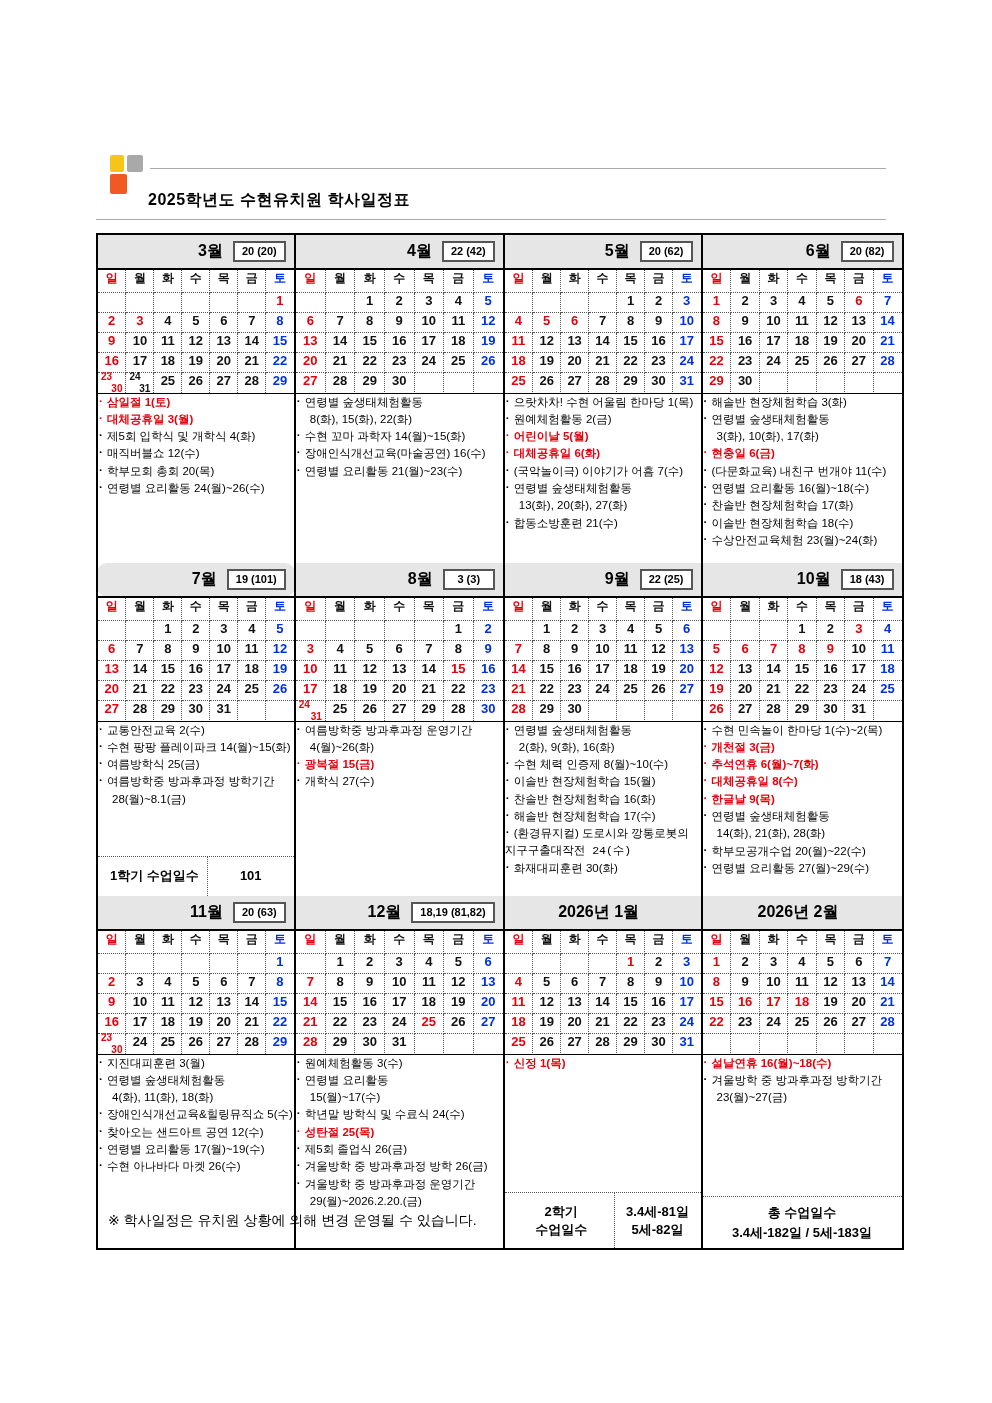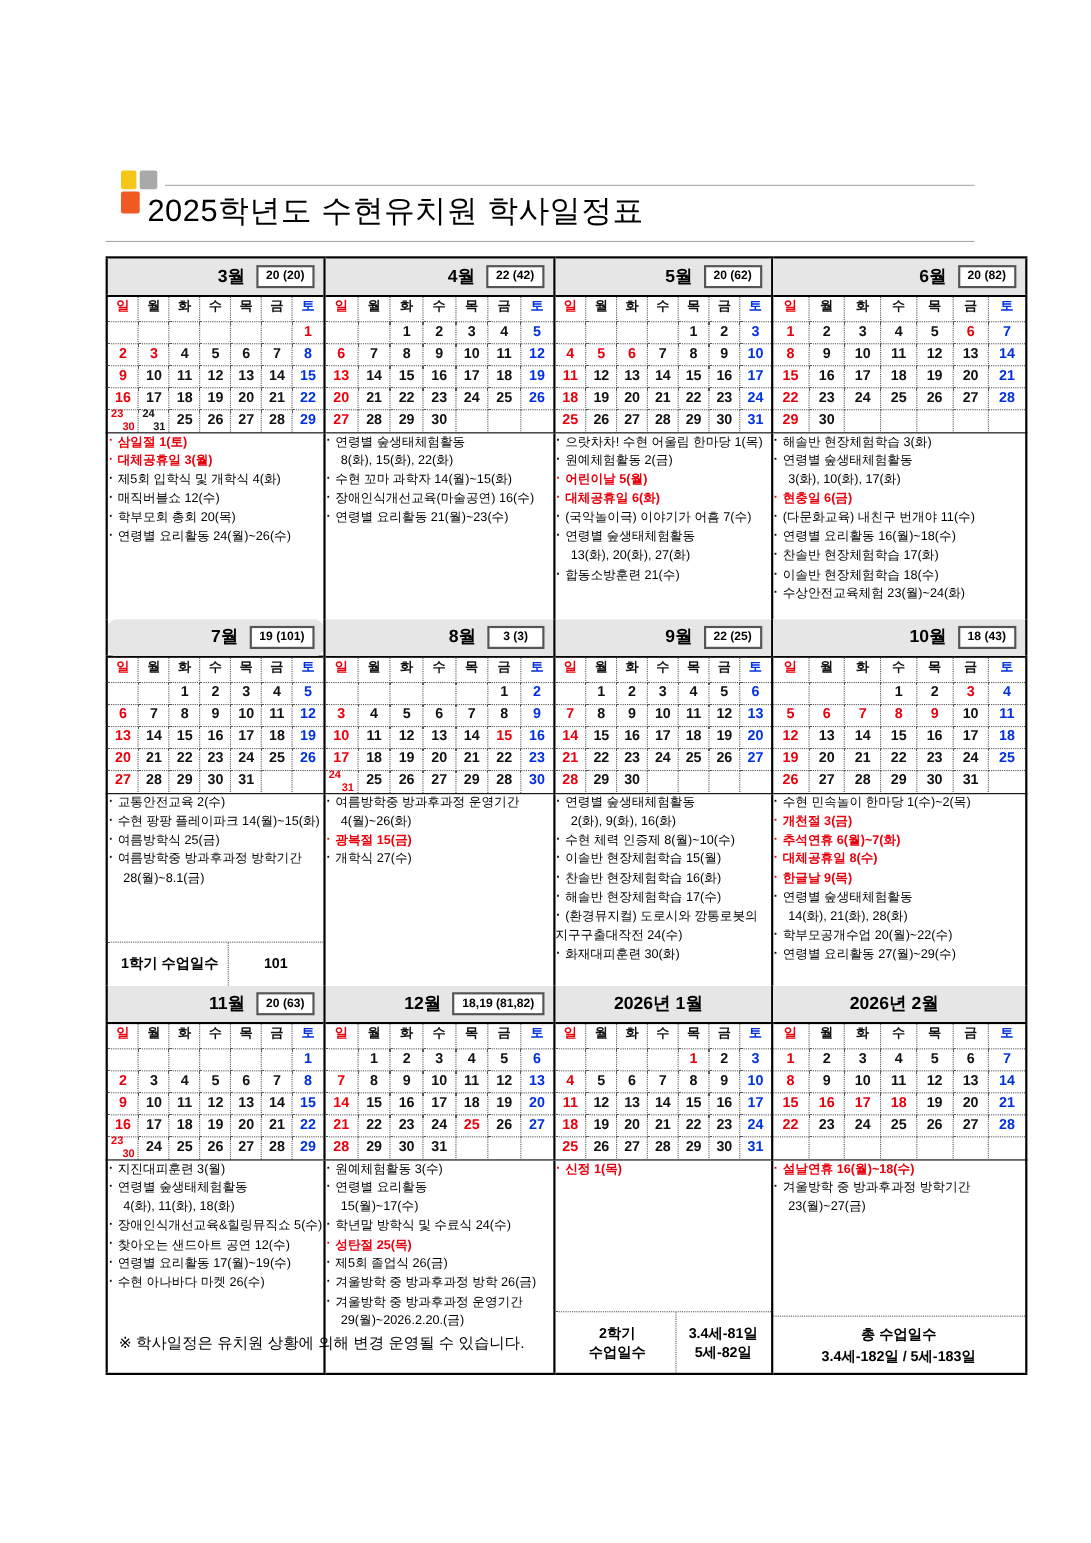--- a/index.html
+++ b/index.html
@@ -16,21 +16,21 @@
   
   .title-wrap { position:absolute; left:96px; top:168px; width:790px; }
   .title-rule { height:1px; background:#a8a8a8; margin-left:54px; }
   .title-row { display:flex; align-items:flex-end; height:44px; position:relative; }
   .logo { position:absolute; left:14px; top:-14px; width:36px; height:42px; }
   .logo .sq { position:absolute; border-radius:2px; }
   .logo .sq.y { left:0; top:0; width:14px; height:17px; background:#f5c518; }
   .logo .sq.g { left:17px; top:0; width:16px; height:17px; background:#a9a9a9; }
   .logo .sq.o { left:0; top:19px; width:17px; height:20px; background:#f05a22; }
   .title-text {
-    margin-left:38px; font-size:28px; font-weight:normal; letter-spacing:0.5px;
+    margin-left:52px; font-size:16px; font-weight:bold; letter-spacing:0.5px;
     padding-bottom:2px; white-space:nowrap;
   }
   .title-rule2 { height:1px; background:#a8a8a8; margin-top:6px; }
 
   
   .cal { position:absolute; left:96px; top:233px; width:791px;
          border-collapse:collapse; table-layout:fixed; }
   .cal td, .cal th { padding:0; margin:0; vertical-align:top; }
 
   
@@ -135,21 +135,21 @@
               <span class="mh-name">4월</span>
               <span class="mh-badge">22 (42)</span>
             </div>
           </td>
           <td class="mh" style="width: 197.75px; border-top: 2px solid rgb(0, 0, 0); margin-top: 16px;">
             <div class="mh-inner">
               <span class="mh-name">5월</span>
               <span class="mh-badge">20 (62)</span>
             </div>
           </td>
-          <td class="mh" style="width: 231px; border-top: 2px solid rgb(0, 0, 0);">
+          <td class="mh" style="width: 201px; border-top: 2px solid rgb(0, 0, 0);">
             <div class="mh-inner">
               <span class="mh-name">6월</span>
               <span class="mh-badge">20 (82)</span>
             </div>
           </td>
         </tr>
         <tr>
           <td class="gridcell" style="border-top: 2px solid rgb(0, 0, 0);">
             <table class="grid">
               <tbody>
@@ -771,21 +771,21 @@
             <div class="evbox">
               <div class="list">
                 <ul>
                   <li>연령별 숲생태체험활동</li>
                   <li class="cont">2(화), 9(화), 16(화)</li>
                   <li>수현 체력 인증제 8(월)~10(수)</li>
                   <li>이솔반 현장체험학습 15(월)</li>
                   <li>찬솔반 현장체험학습 16(화)</li>
                   <li>해솔반 현장체험학습 17(수)</li>
                   <li>(환경뮤지컬) 도로시와 깡통로봇의</li>
-                  <li class="cont" style="padding-left: 0px;">지구구출대작전 24(수)</li>
+                  <li class="cont" style="padding-left: 0px; font-family: Liberation Mono, monospace;">지구구출대작전 24(수)</li>
                   <li>화재대피훈련 30(화)</li>
                 </ul>
               </div>
             </div>
           </td>
           <td class="ev" style="height: 175px;">
             <div class="evbox">
               <div class="list">
                 <ul>
                   <li>수현 민속놀이 한마당 1(수)~2(목)</li>

